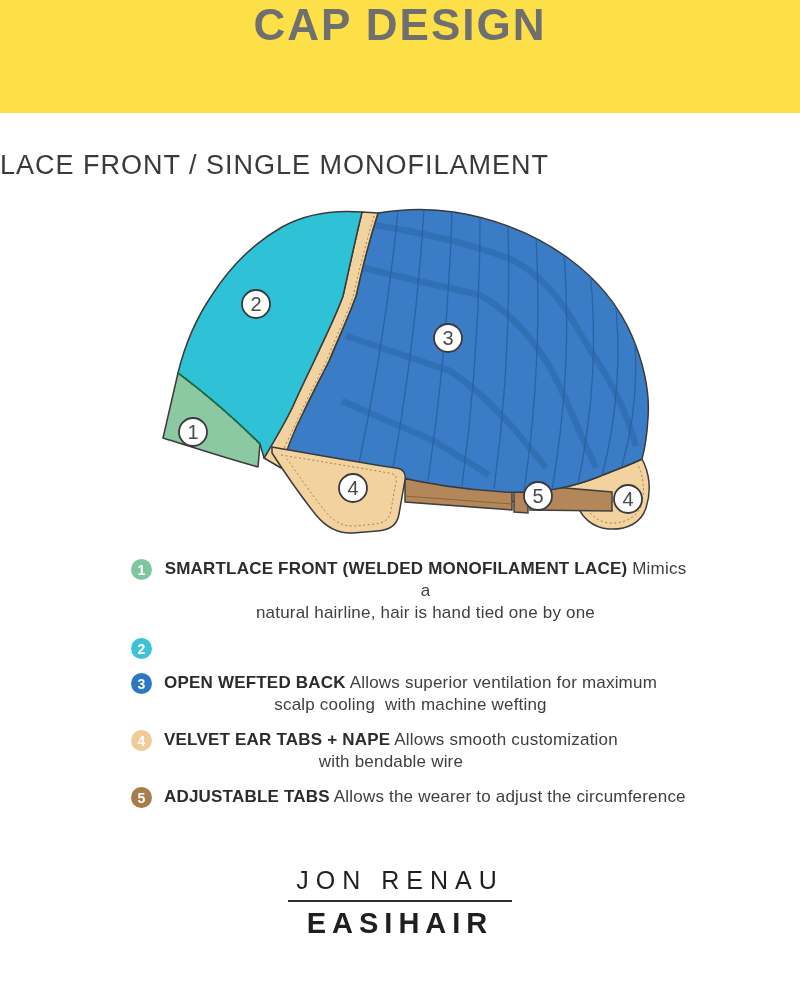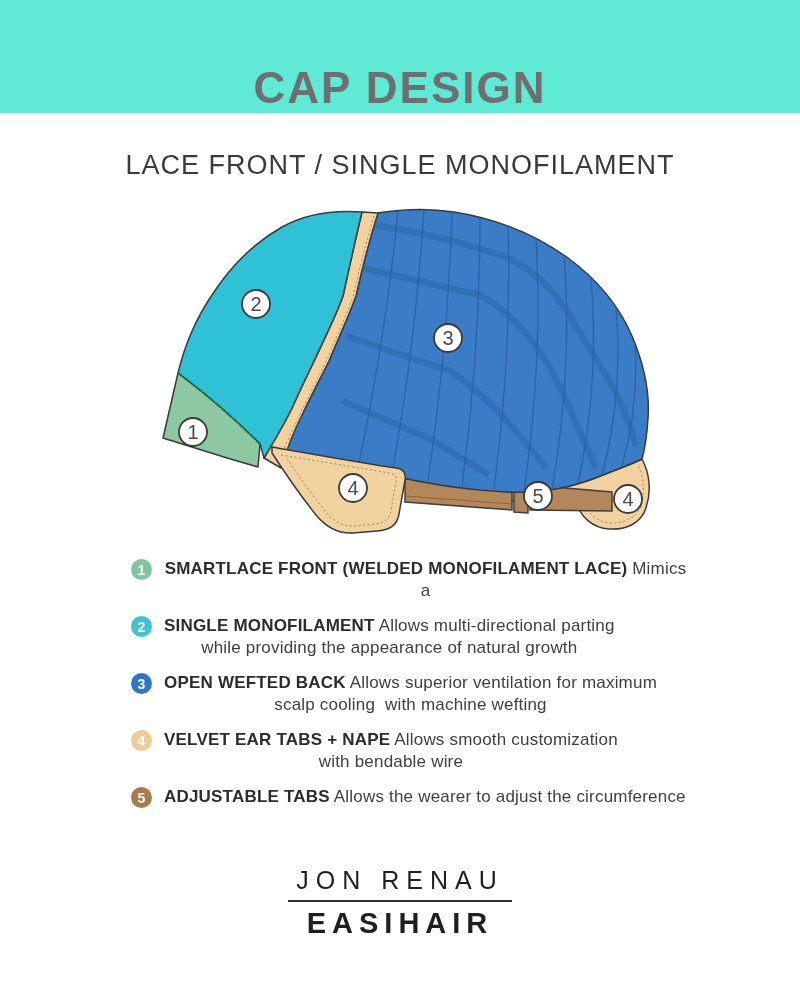--- a/index.html
+++ b/index.html
@@ -3,29 +3,29 @@
 <meta charset="utf-8">
 <style>
   html,body{margin:0;padding:0;}
   body{
     width:800px;height:1000px;position:relative;overflow:hidden;
     background:#ffffff;
     font-family:"Liberation Sans", sans-serif;
   }
   .header{
     position:absolute;left:0;top:0;width:800px;height:113px;
-    background:#5eead4;
-    display:flex;align-items:flex-end;justify-content:center;
+    background:#fde047;
+    display:flex;align-items:flex-start;justify-content:center;
   }
   .header h1{
     margin:0;font-size:44px;font-weight:bold;color:#6f6f6f;letter-spacing:2px;
   }
   .subtitle{
     position:absolute;left:0;top:150px;width:800px;
-    text-align:center;font-size:27px;font-weight:400;color:#3a3a3a;letter-spacing:1px;
+    font-size:27px;font-weight:400;color:#3a3a3a;letter-spacing:1px;
   }
   .diagram{
     position:absolute;left:140px;top:196px;width:540px;height:345px;
   }
   .legend{
     position:absolute;left:131px;top:558px;width:556px;
   }
   .legend-item{
     display:flex;gap:12px;margin-bottom:13px;
   }
@@ -138,30 +138,26 @@
 </svg>
 </div>
 
 <div class="legend">
 
   <div class="legend-item">
     <div class="bullet" style="background-color: rgb(125, 198, 158);">1</div>
     <div class="legend-text">
       <span class="legend-label">SMARTLACE FRONT (WELDED MONOFILAMENT LACE)</span>
       <span class="legend-desc">Mimics a</span><br>
+      <span class="legend-desc">natural hairline, hair is hand tied one by one</span>
     </div>
   </div>
 
   <div class="legend-item">
     <div class="bullet" style="background-color: rgb(62, 195, 214);">2</div>
-    <div class="legend-text">
-      <span class="legend-label">SINGLE MONOFILAMENT</span>
-      <span class="legend-desc">Allows multi-directional parting</span><br>
-      <span class="legend-desc">while providing the appearance of natural growth</span>
-    </div>
   </div>
 
   <div class="legend-item">
     <div class="bullet" style="background-color: rgb(46, 120, 195);">3</div>
     <div class="legend-text">
       <span class="legend-label">OPEN WEFTED BACK</span>
       <span class="legend-desc">Allows superior ventilation for maximum</span><br>
       <span class="legend-desc">scalp cooling  with machine wefting</span>
     </div>
   </div>

